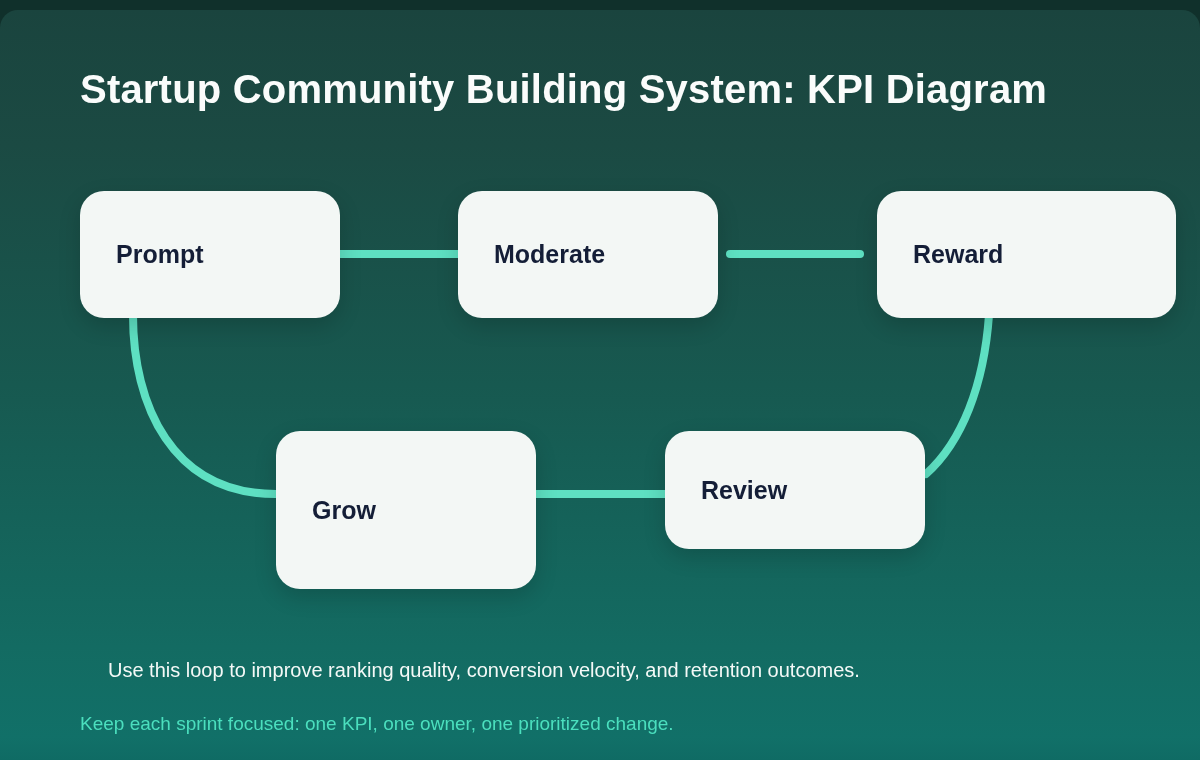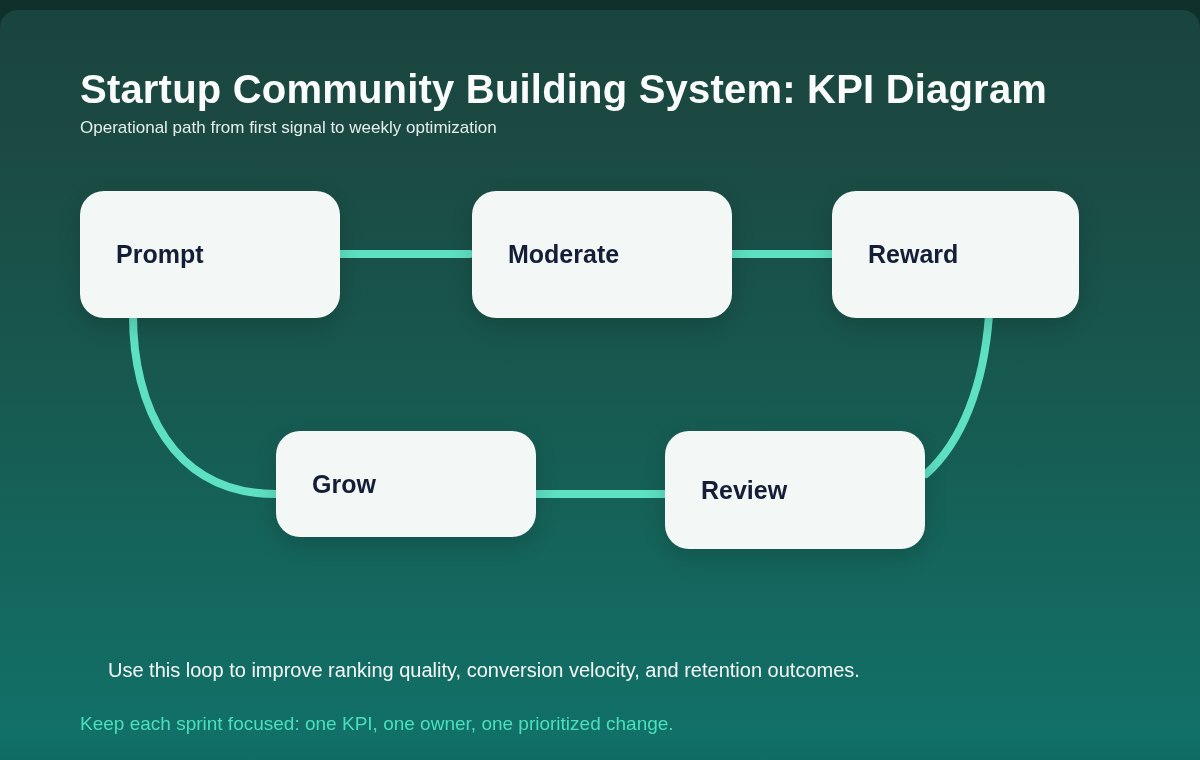--- a/index.html
+++ b/index.html
@@ -44,23 +44,23 @@
     display: flex;
     align-items: center;
     padding-left: 36px;
     font-size: 25px;
     font-weight: bold;
     color: #141e37;
     z-index: 2;
     box-shadow: 0 8px 22px rgba(0,0,0,0.16);
   }
   .node-prompt   { left: 80px;  top: 181px; }
-  .node-moderate { left: 472px; top: 181px; text-align: right; }
-  .node-reward   { left: 832px; top: 181px; width: 247px; }
-  .node-grow     { left: 276px; top: 421px; height: 106px; }
+  .node-moderate { left: 458px; top: 181px; text-align: right; }
+  .node-reward   { left: 877px; top: 181px; width: 299px; }
+  .node-grow     { left: 276px; top: 421px; height: 158px; }
   .node-review   { left: 665px; top: 421px; height: 118px; }
   .footer-line1 {
     position: absolute;
     left: 80px; top: 649px;
     font-size: 20px;
     color: #f4f9f7;
     z-index: 2;
     margin-left: 28px;
   }
   .footer-line2 {
@@ -71,21 +71,20 @@
     z-index: 2;
     margin-top: 16px;
   }
 </style>
 </head>
 <body>
 
 <div class="canvas">
 
   <h1 class="title">Startup Community Building System: KPI Diagram</h1>
-  <div class="subtitle">Operational path from first signal to weekly optimization</div>
 
   <svg class="connectors" viewBox="0 0 1200 760" fill="none" xmlns="http://www.w3.org/2000/svg">
     <path d="M 340 244 L 470 244" stroke="#5ee0c2" stroke-width="8" stroke-linecap="round"></path>
     <path d="M 730 244 L 860 244" stroke="#5ee0c2" stroke-width="8" stroke-linecap="round"></path>
     <path d="M 536 484 L 665 484" stroke="#5ee0c2" stroke-width="8" stroke-linecap="round"></path>
     <path d="M 133 305 C 133 395, 172 484, 276 484" stroke="#5ee0c2" stroke-width="8" stroke-linecap="round"></path>
     <path d="M 989 305 C 984 375, 962 432, 926 464" stroke="#5ee0c2" stroke-width="8" stroke-linecap="round"></path>
   </svg>
 
   <div class="node node-prompt">

